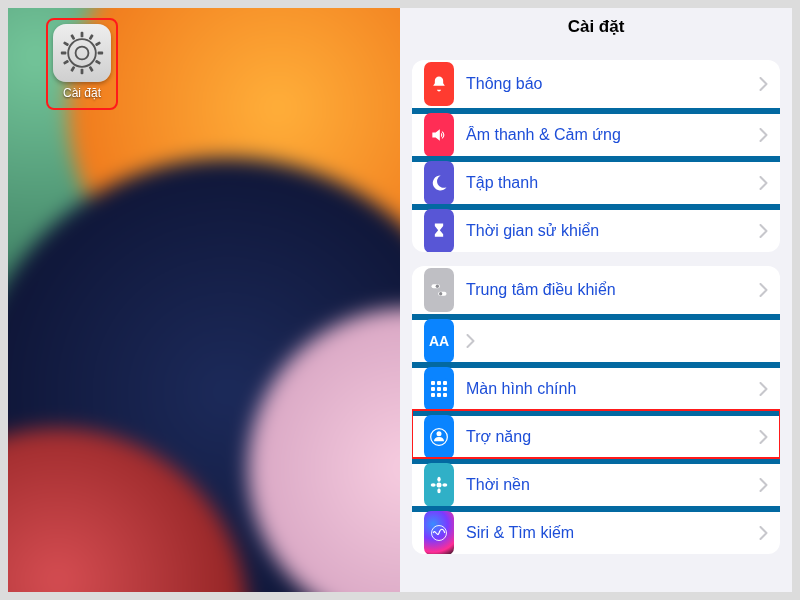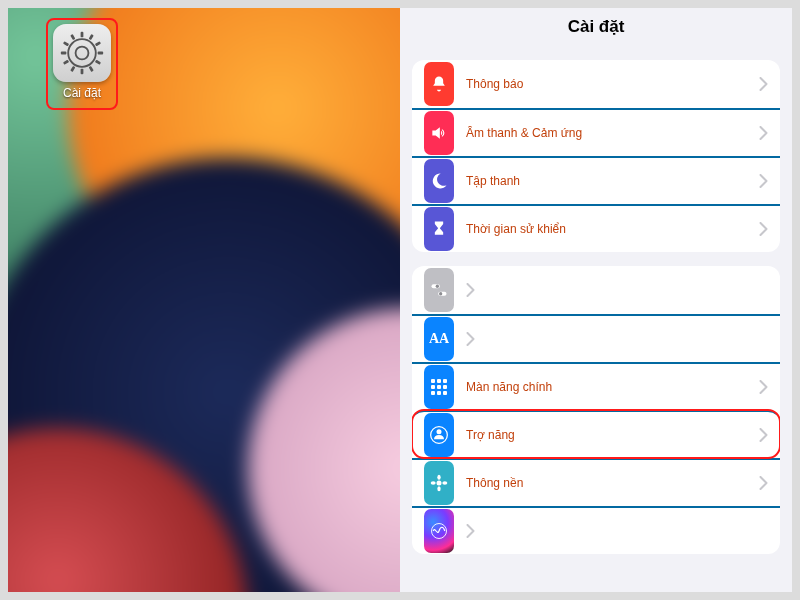--- a/index.html
+++ b/index.html
@@ -50,30 +50,30 @@
     display:flex; flex-direction:column;
   }
   .header { height:38px; display:flex; align-items:center; justify-content:center;
     font-weight:600; font-size:17px; color:#000; }
   .scroll { flex:1; overflow-y:auto; padding: 0 12px 12px 12px; }
   .group {
     background:#fff; border-radius:12px; margin-top:14px; overflow:hidden;
   }
   .row {
     display:flex; align-items:center; height:48px; padding:0 12px;
-    border-top:2px solid #0369a1; position:relative;
+    border-top:6px solid #0369a1; position:relative;
   }
   .row:first-child { border-top:none; }
-  .row.highlight { outline:2px solid #ff1a1a; outline-offset:-1px; border-radius:12px; z-index:2; }
+  .row.highlight { outline:2px solid #ff1a1a; outline-offset:-1px; border-radius:0; z-index:2; }
   .icon-box {
     width:30px; height:44px; border-radius:7px; flex:0 0 30px;
     display:flex; align-items:center; justify-content:center; color:#fff;
-    margin-right:12px; font-size:16px;font-family:Liberation Serif, serif;
-  }
-  .row-label { flex:1; font-size:12px; color:#c2410c; white-space:nowrap; overflow:hidden; text-overflow:ellipsis;}
+    margin-right:12px; font-size:16px;
+  }
+  .row-label { flex:1; font-size:16px; color:#1d4ed8; white-space:nowrap; overflow:hidden; text-overflow:ellipsis;}
   .chevron { color:#c7c7cc; flex:0 0 auto; }
   .chevron svg { width:9px; height:14px; display:block; }
   
   .ic-red { background:#ff3b30; }
   .ic-pink { background:#ff2d55; }
   .ic-indigo { background:#5856d6; }
   .ic-lgray { background:#bfbfc4; }
   .ic-blue { background:#0a84ff; }
   .ic-teal { background:#30b0c7; }
   .ic-siri { background: radial-gradient(circle at 30% 30%, #3a8dff, #7a3bff 40%, #ff2d95 75%, #111 100%); }
@@ -183,20 +183,21 @@
             </span>
           </div>
         </div>
       <div class="group" id="g2">
           <div class="row">
             <div class="icon-box ic-lgray">
               <svg viewBox="0 0 24 24" width="20" height="20">
                 <use href="#i-switches"></use>
               </svg>
             </div>
+            <div class="row-label">Trung tâm điều khiển</div>
             <span class="chevron">
               <svg viewBox="0 0 8 14">
                 <use href="#i-chevron"></use>
               </svg>
             </span>
           </div>
           <div class="row">
             <div class="icon-box ic-blue">
               <span style="font-weight:700;font-size:14px;color:#fff">AA</span>
             </div>
@@ -213,21 +214,21 @@
                 <span></span>
                 <span></span>
                 <span></span>
                 <span></span>
                 <span></span>
                 <span></span>
                 <span></span>
                 <span></span>
               </div>
             </div>
-            <div class="row-label">Màn năng chính</div>
+            <div class="row-label">Màn hình chính</div>
             <span class="chevron">
               <svg viewBox="0 0 8 14">
                 <use href="#i-chevron"></use>
               </svg>
             </span>
           </div>
           <div class="row highlight">
             <div class="icon-box ic-blue">
               <svg viewBox="0 0 24 24" width="20" height="20">
                 <use href="#i-person"></use>
@@ -239,33 +240,34 @@
                 <use href="#i-chevron"></use>
               </svg>
             </span>
           </div>
           <div class="row">
             <div class="icon-box ic-teal">
               <svg viewBox="0 0 24 24" width="20" height="20">
                 <use href="#i-flower"></use>
               </svg>
             </div>
-            <div class="row-label">Thông nền</div>
+            <div class="row-label">Thời nền</div>
             <span class="chevron">
               <svg viewBox="0 0 8 14">
                 <use href="#i-chevron"></use>
               </svg>
             </span>
           </div>
           <div class="row">
             <div class="icon-box ic-siri">
               <svg viewBox="0 0 24 24" width="20" height="20">
                 <use href="#i-siri"></use>
               </svg>
             </div>
+            <div class="row-label">Siri &amp; Tìm kiếm</div>
             <span class="chevron">
               <svg viewBox="0 0 8 14">
                 <use href="#i-chevron"></use>
               </svg>
             </span>
           </div>
         </div>
     </div>
   </div>
 

